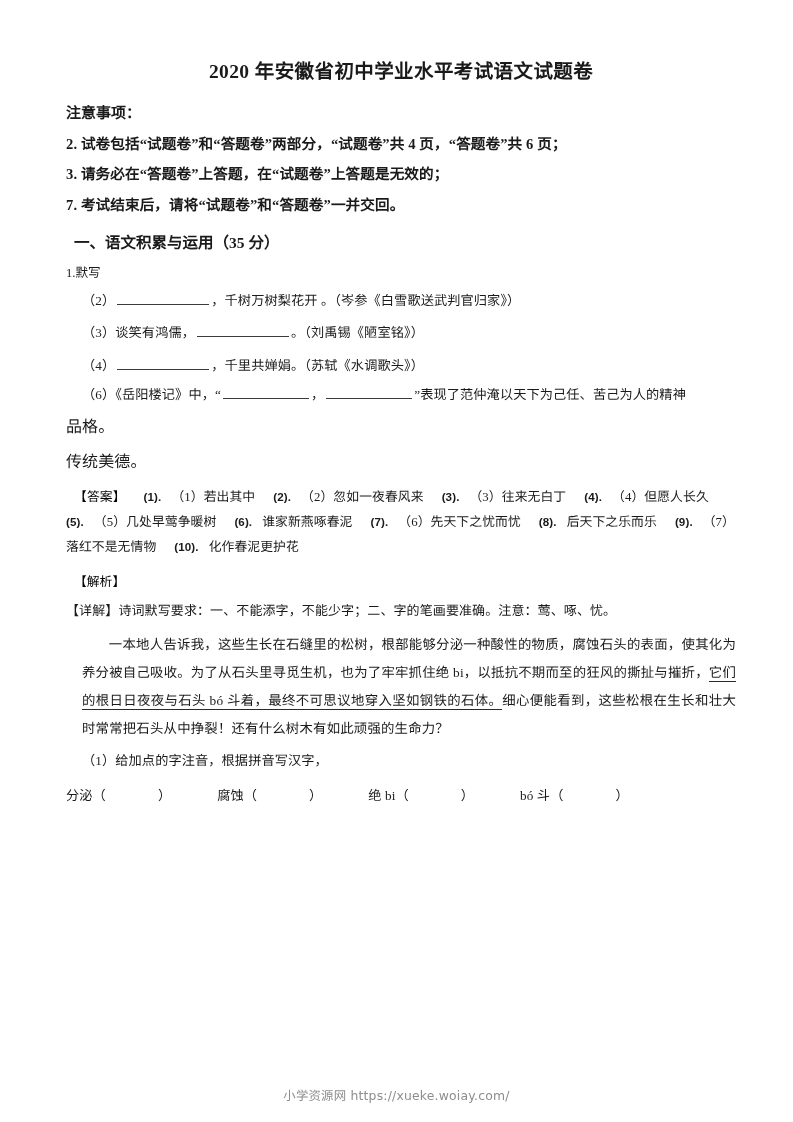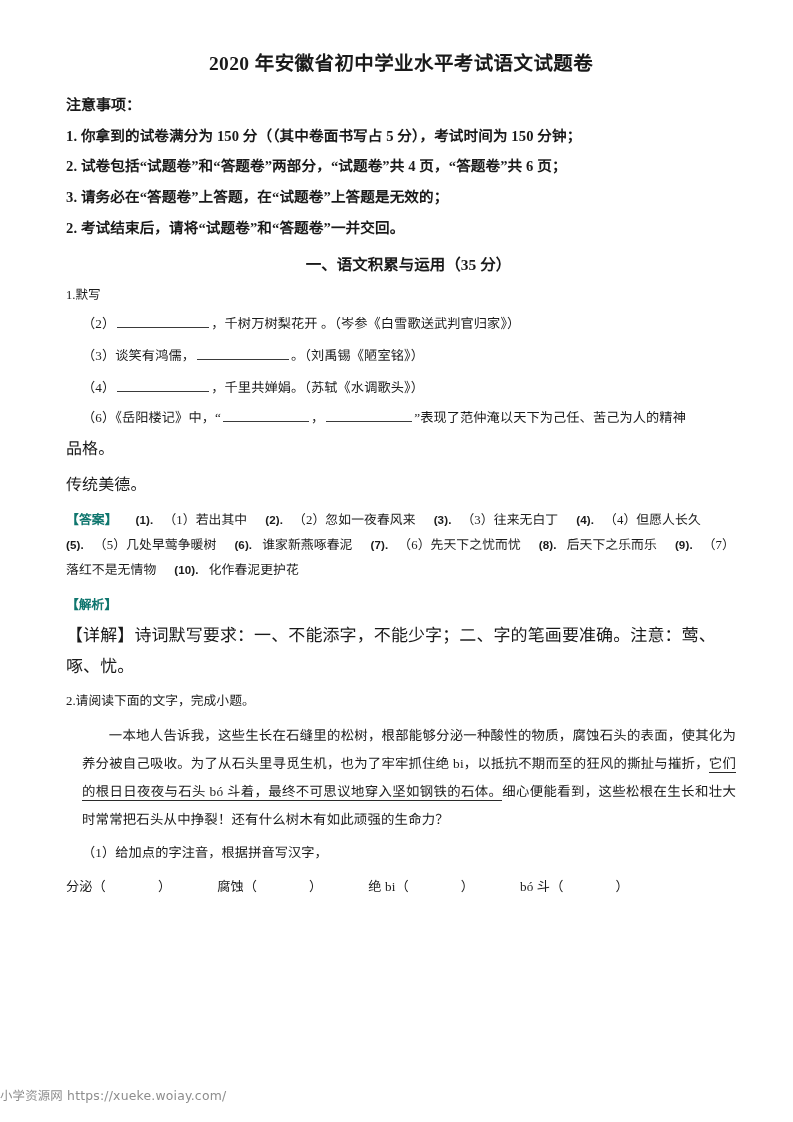--- a/index.html
+++ b/index.html
@@ -15,21 +15,21 @@
     font-family: "Liberation Serif", "DejaVu Serif", serif;
     color: #1a1a1a;
     overflow: hidden;
   }
   .page {
     position: absolute;
     left: 0; top: 0;
     width: 793px;
     height: 1122px;
     box-sizing: border-box;
-    padding: 28px 57px 0 66px;
+    padding: 36px 57px 0 66px;
   }
 
   
   .doc-title {
     text-align: center;
     font-size: 19.5px;
     font-weight: bold;
     letter-spacing: 0.4px;
     margin: 22px 0 17px 0;
     line-height: 1.4;
@@ -47,23 +47,22 @@
     font-weight: bold;
     line-height: 1.55;
     margin: 0 0 8px 0;
     letter-spacing: 0.1px;
   }
 
   
   .section-heading {
     font-size: 15.5px;
     font-weight: bold;
-    margin: 14px 0 9px 15px;
+    margin: 14px 0 9px 8px;
     line-height: 1.5;
-    text-align: center;
   }
 
   
   .q-label {
     font-size: 12.6px;
     line-height: 1.6;
     margin: 0 0 7px 0;
   }
   .q-item {
     font-size: 13.2px;
@@ -86,22 +85,23 @@
     border-bottom: 1px solid #3a3a3a;
     vertical-align: baseline;
     height: 0.95em;
     margin: 0 2px;
   }
   .blank.w1 { width: 92px; }
   .blank.w2 { width: 86px; }
 
   
   .tag {
-    color: #0f766e;
-    font-weight: bold;
+    color: #000000;
+    font-weight: normal;
+    margin-left: 8px;
   }
   .ans-block {
     font-size: 12.8px;
     line-height: 1.95;
     margin: 10px 0 4px 0;
     letter-spacing: 0.1px;
   }
   .ans-num {
     font-weight: bold;
     font-family: "Liberation Sans", sans-serif;
@@ -109,21 +109,21 @@
   }
   .sp { display: inline-block; width: 18px; }
   .sp-sm { display: inline-block; width: 10px; }
 
   .analysis-tag {
     font-size: 12.8px;
     line-height: 1.9;
     margin: 10px 0 4px 0;
   }
   .analysis-body {
-    font-size: 17px;
+    font-size: 13px;
     line-height: 1.8;
     margin: 0 0 9px 0;
     letter-spacing: 0.1px;
   }
 
   
   .passage-lead {
     font-size: 12.8px;
     line-height: 1.7;
     margin: 0 0 9px 0;
@@ -157,39 +157,38 @@
   }
   .paren-gap { display: inline-block; width: 52px; }
   .item-gap  { display: inline-block; width: 46px; }
 
   
   .footer {
     position: absolute;
     left: 0;
     bottom: 18px;
     width: 100%;
-    text-align: left;
+    text-align: center;
     font-size: 12.4px;
     color: #8d8d8d;
     font-family: "DejaVu Sans", "Liberation Sans", sans-serif;
     letter-spacing: 0.2px;
   }
 </style>
 </head>
 <body>
 
 <div class="page">
 
   <div class="doc-title">2020 年安徽省初中学业水平考试语文试题卷</div>
 
   <div class="notice-heading">注意事项：</div>
-  <div class="notice-item">1. 你拿到的试卷满分为 150 分（（其中卷面书写占 5 分），考试时间为 150 分钟；</div>
   <div class="notice-item">2. 试卷包括“试题卷”和“答题卷”两部分，“试题卷”共 4 页，“答题卷”共 6 页；</div>
   <div class="notice-item">3. 请务必在“答题卷”上答题，在“试题卷”上答题是无效的；</div>
-  <div class="notice-item">2. 考试结束后，请将“试题卷”和“答题卷”一并交回。</div>
+  <div class="notice-item">7. 考试结束后，请将“试题卷”和“答题卷”一并交回。</div>
 
   <div class="section-heading">一、语文积累与运用（35 分）</div>
 
   <div class="q-label">1.默写</div>
 
 
   <div class="q-item">
     <span>（2）</span><span class="blank w1"></span><span>，千树万树梨花开 。（岑参《白雪歌送武判官归家》）</span>
   </div>
 
@@ -213,21 +212,20 @@
     <span class="tag">【答案】</span><span class="sp"></span><span class="ans-num">(1).</span><span class="sp-sm"></span><span>（1）若出其中</span><span class="sp"></span><span class="ans-num">(2).</span><span class="sp-sm"></span><span>（2）忽如一夜春风来</span><span class="sp"></span><span class="ans-num">(3).</span><span class="sp-sm"></span><span>（3）往来无白丁</span><span class="sp"></span><span class="ans-num">(4).</span><span class="sp-sm"></span><span>（4）但愿人长久</span><span class="sp"></span><span class="ans-num">(5).</span><span class="sp-sm"></span><span>（5）几处早莺争暖树</span><span class="sp"></span><span class="ans-num">(6).</span><span class="sp-sm"></span><span>谁家新燕啄春泥</span><span class="sp"></span><span class="ans-num">(7).</span><span class="sp-sm"></span><span>（6）先天下之忧而忧</span><span class="sp"></span><span class="ans-num">(8).</span><span class="sp-sm"></span><span>后天下之乐而乐</span><span class="sp"></span><span class="ans-num">(9).</span><span class="sp-sm"></span><span>（7）落红不是无情物</span><span class="sp"></span><span class="ans-num">(10).</span><span class="sp-sm"></span><span>化作春泥更护花</span>
   </div>
 
   <div class="analysis-tag">
     <span class="tag">【解析】</span>
   </div>
   <div class="analysis-body">
     <span>【详解】</span><span>诗词默写要求：一、不能添字，不能少字；二、字的笔画要准确。注意：莺、啄、忧。</span>
   </div>
 
-  <div class="passage-lead">2.请阅读下面的文字，完成小题。</div>
 
   <div class="passage">
     <span class="indent"></span><span>一本地人告诉我，这些生长在石缝里的松树，根部能够分泌一种酸性的物质，腐蚀石头的表面，使其化为养分被自己吸收。为了从石头里寻觅生机，也为了牢牢抓住绝 bi，以抵抗不期而至的狂风的撕扯与摧折，</span><span class="underlined">它们的根日日夜夜与石头 bó 斗着，最终不可思议地穿入坚如钢铁的石体。</span><span>细心便能看到，这些松根在生长和壮大时常常把石头从中挣裂！还有什么树木有如此顽强的生命力？</span>
   </div>
 
   <div class="sub-q">（1）给加点的字注音，根据拼音写汉字，</div>
 
   <div class="pinyin-row">
     <span>分泌（</span><span class="paren-gap"></span><span>）</span><span class="item-gap"></span><span>腐蚀（</span><span class="paren-gap"></span><span>）</span><span class="item-gap"></span><span>绝 bi（</span><span class="paren-gap"></span><span>）</span><span class="item-gap"></span><span>bó 斗（</span><span class="paren-gap"></span><span>）</span>
   </div>

